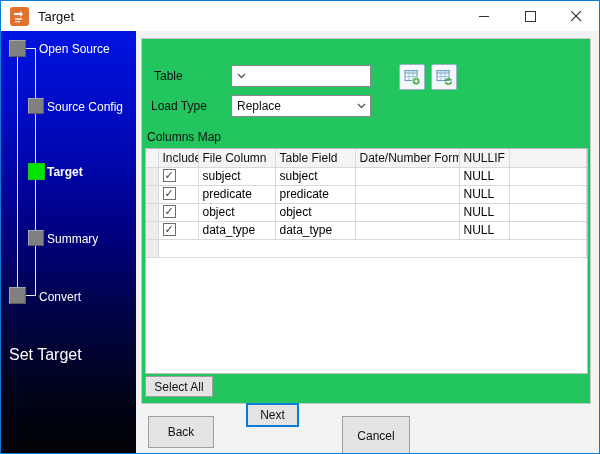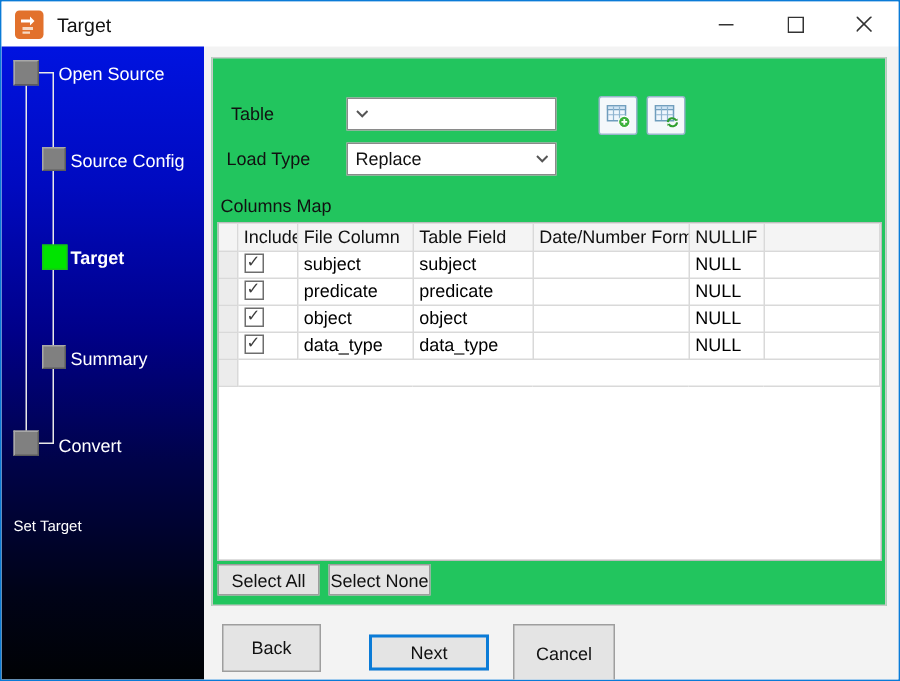--- a/index.html
+++ b/index.html
@@ -23,21 +23,21 @@
     background:linear-gradient(180deg,#0013e0 0%, #000ac0 22%, #000089 45%, #000348 66%, #000318 86%, #000204 100%);
     color:#fff;
   }
   .sb-line { position:absolute; background:#e8e8e8; }
   .sb-square { position:absolute; width:17px; height:17px; background:#808080;
     border-top:1px solid #a8a8a8; border-left:1px solid #a8a8a8;
     border-right:1px solid #5c5c5c; border-bottom:1px solid #5c5c5c; }
   .sb-square.active { background:#00e400; border-color:#17c317; }
   .sb-label { position:absolute; color:#ffffff; font-size:12px; white-space:nowrap; }
   .sb-label.bold { font-weight:bold; }
-  .sb-footer { position:absolute; left:8px; top:315px; color:#fff; font-size:10px; }
+  .sb-footer { position:absolute; left:8px; top:315px; color:#fff; font-size:16px; }
   
   .content { position:absolute; left:135px; top:30px; right:0; bottom:0; background:#f3f3f3; }
   .groupbox { position:absolute; left:5px; top:7px; width:450px; height:366px; background:#22c55e; border:1px solid #c9c9c9; }
   .form-label { position:absolute; font-size:12px; color:#111; }
   .combo { position:absolute; width:140px; height:22px; background:#fff; border:1px solid #8a8a8a; display:flex; align-items:center; }
   .combo-value { flex:1; padding-left:5px; font-size:12px; color:#111; }
   .combo-arrow { width:18px; display:flex; align-items:center; justify-content:center; }
   .iconbtn { position:absolute; width:26px; height:26px; background:#f4f8fb; border:1px solid #98b5cc; border-radius:2px; display:flex; align-items:center; justify-content:center; }
   
   .grid-wrap { position:absolute; left:3px; top:109px; width:443px; height:226px; background:#ffffff; border:1px solid #bdbdbd; overflow:hidden; }
@@ -228,21 +228,20 @@
           </tr>
           <tr>
             <td class="selcell"></td>
             <td class="nocell" colspan="6"></td>
           </tr>
         </tbody>
           </table>
       </div>
 
       <div class="btn" style="left:3px; top:337px; width:68px; height:21px;">Select All</div>
-      <div class="btn" style="left:77px; top:337px; width:68px; height:21px;">Select None</div>
     </div>
 
     <div class="btn" style="left:12px; top:385px; width:66px; height:32px;">Back</div>
-    <div class="btn default" style="left:110px; top:392px; width:80px; height:24px;">Next</div>
+    <div class="btn default" style="left:110px; top:372px; width:53px; height:24px;">Next</div>
     <div class="btn" style="left:206px; top:385px; width:68px; height:40px;">Cancel</div>
   </div>
 
 </div>
 
 </body></html>

